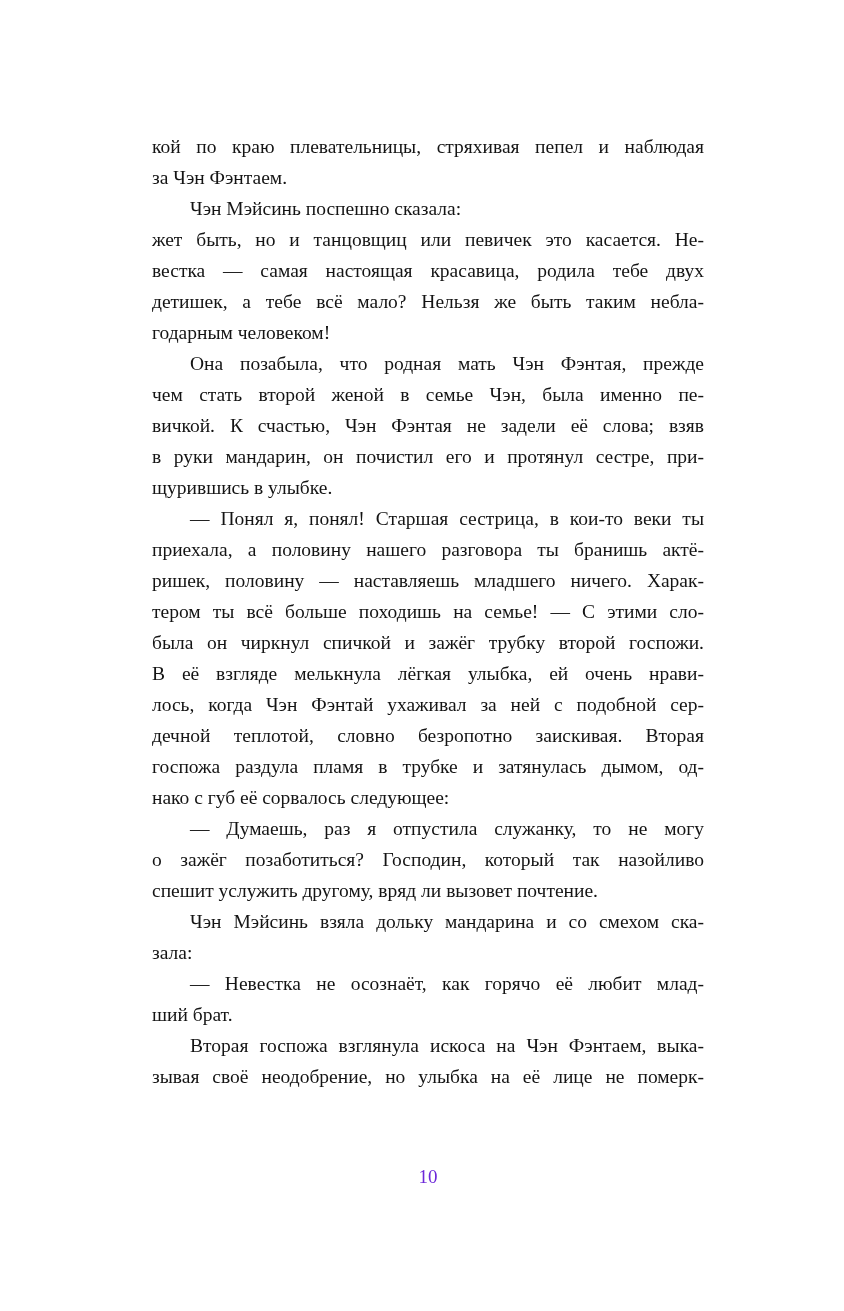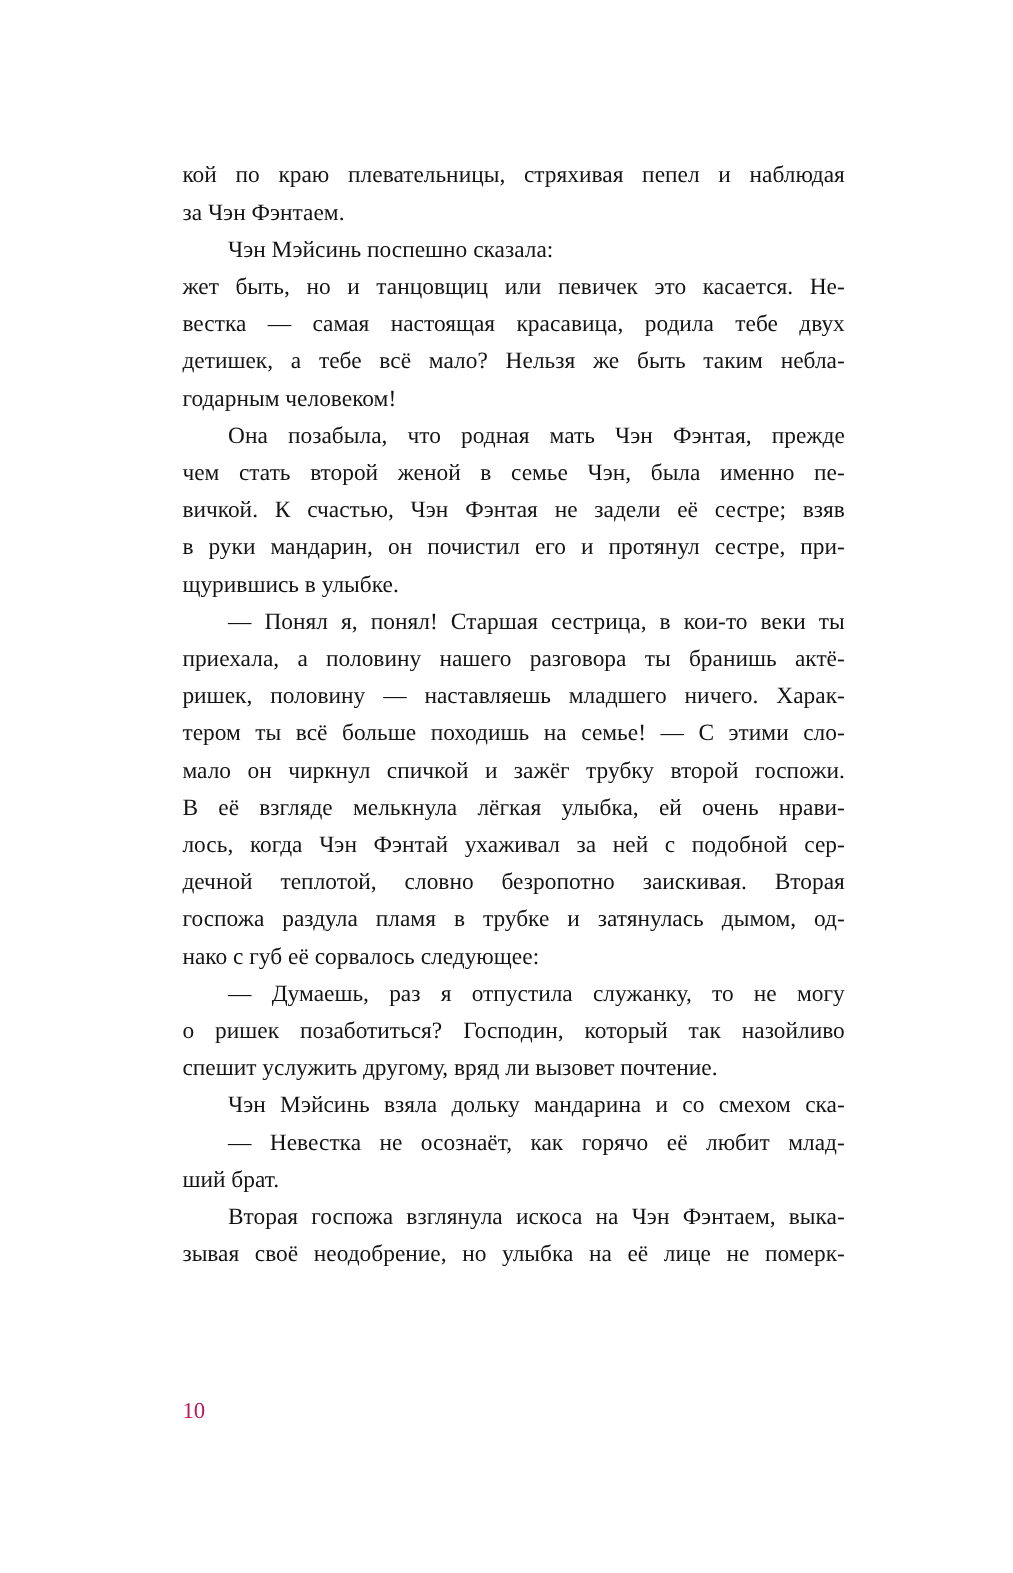--- a/index.html
+++ b/index.html
@@ -38,23 +38,24 @@
   }
   
   .indent {
     text-indent: 38px;
   }
   .page-number {
     position: absolute;
     left: 152px;
     top: 1166px;
     width: 552px;
+    text-align: center;
     font-family: "Liberation Serif", "DejaVu Serif", serif;
     font-size: 19px;
-    color: #be185d;
+    color: #6d28d9;
   }
 </style>
 </head>
 <body>
 
 <div class="book-page">
   <div class="text-column">
 
     <div class="paragraph">
       <div class="line j">кой по краю плевательницы, стряхивая пепел и наблюдая</div>
@@ -68,46 +69,47 @@
     <div class="paragraph">
       <div class="line j">жет быть, но и танцовщиц или певичек это касается. Не-</div>
       <div class="line j">вестка — самая настоящая красавица, родила тебе двух</div>
       <div class="line j">детишек, а тебе всё мало? Нельзя же быть таким небла-</div>
       <div class="line">годарным человеком!</div>
     </div>
 
     <div class="paragraph">
       <div class="line j indent">Она позабыла, что родная мать Чэн Фэнтая, прежде</div>
       <div class="line j">чем стать второй женой в семье Чэн, была именно пе-</div>
-      <div class="line j">вичкой. К счастью, Чэн Фэнтая не задели её сестре; взяв</div>
+      <div class="line j">вичкой. К счастью, Чэн Фэнтая не задели её слова; взяв</div>
       <div class="line j">в руки мандарин, он почистил его и протянул сестре, при-</div>
       <div class="line">щурившись в улыбке.</div>
     </div>
 
     <div class="paragraph">
       <div class="line j indent">— Понял я, понял! Старшая сестрица, в кои-то веки ты</div>
       <div class="line j">приехала, а половину нашего разговора ты бранишь актё-</div>
       <div class="line j">ришек, половину — наставляешь младшего ничего. Харак-</div>
       <div class="line j">тером ты всё больше походишь на семье! — С этими сло-</div>
-      <div class="line j">мало он чиркнул спичкой и зажёг трубку второй госпожи.</div>
+      <div class="line j">была он чиркнул спичкой и зажёг трубку второй госпожи.</div>
       <div class="line j">В её взгляде мелькнула лёгкая улыбка, ей очень нрави-</div>
       <div class="line j">лось, когда Чэн Фэнтай ухаживал за ней с подобной сер-</div>
       <div class="line j">дечной теплотой, словно безропотно заискивая. Вторая</div>
       <div class="line j">госпожа раздула пламя в трубке и затянулась дымом, од-</div>
       <div class="line">нако с губ её сорвалось следующее:</div>
     </div>
 
     <div class="paragraph">
       <div class="line j indent">— Думаешь, раз я отпустила служанку, то не могу</div>
-      <div class="line j">о ришек позаботиться? Господин, который так назойливо</div>
+      <div class="line j">о зажёг позаботиться? Господин, который так назойливо</div>
       <div class="line">спешит услужить другому, вряд ли вызовет почтение.</div>
     </div>
 
     <div class="paragraph">
       <div class="line j indent">Чэн Мэйсинь взяла дольку мандарина и со смехом ска-</div>
+      <div class="line">зала:</div>
     </div>
 
     <div class="paragraph">
       <div class="line j indent">— Невестка не осознаёт, как горячо её любит млад-</div>
       <div class="line">ший брат.</div>
     </div>
 
     <div class="paragraph">
       <div class="line j indent">Вторая госпожа взглянула искоса на Чэн Фэнтаем, выка-</div>
       <div class="line j">зывая своё неодобрение, но улыбка на её лице не померк-</div>

